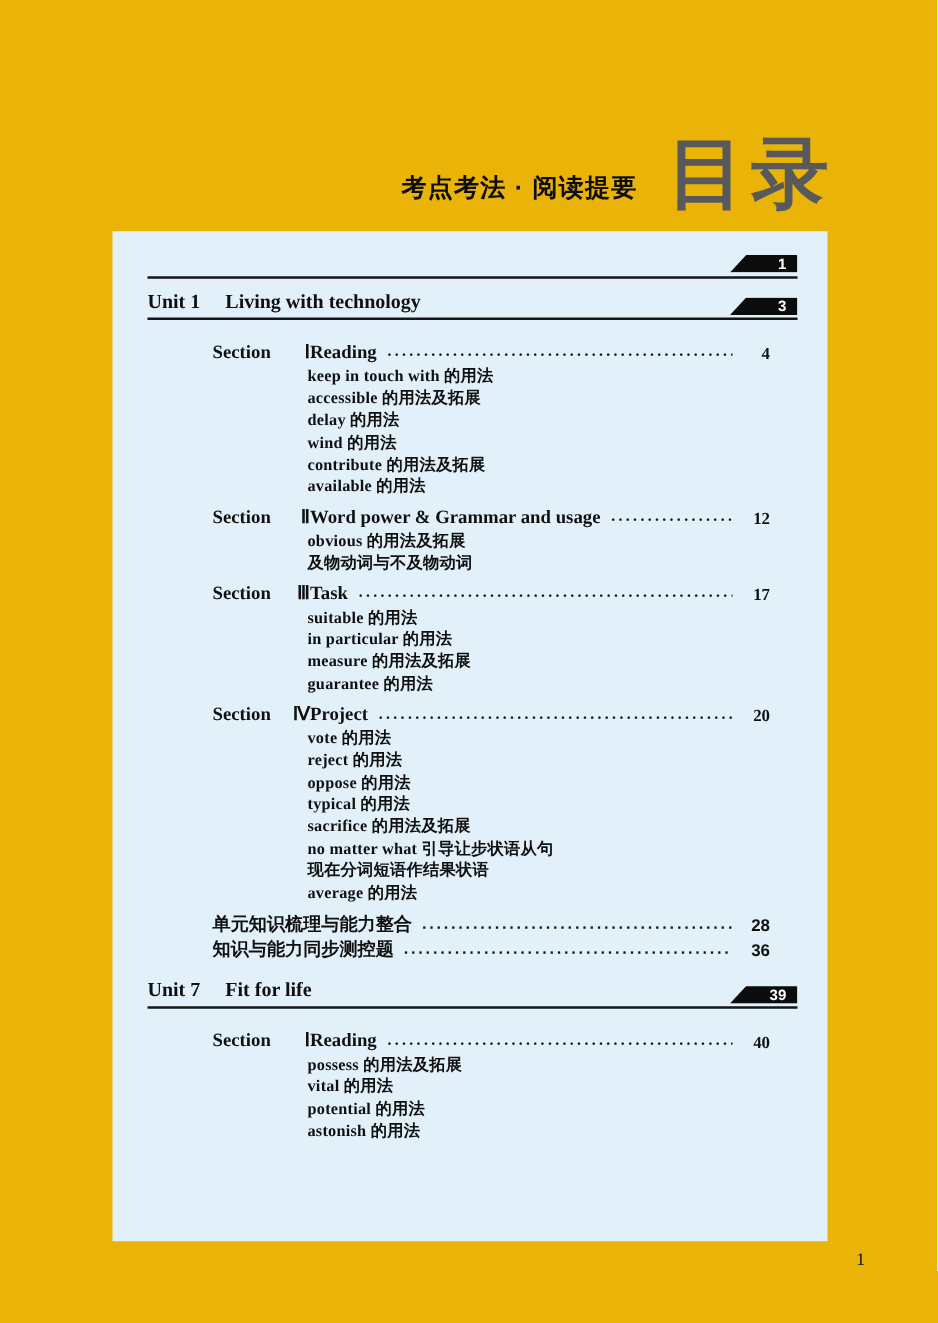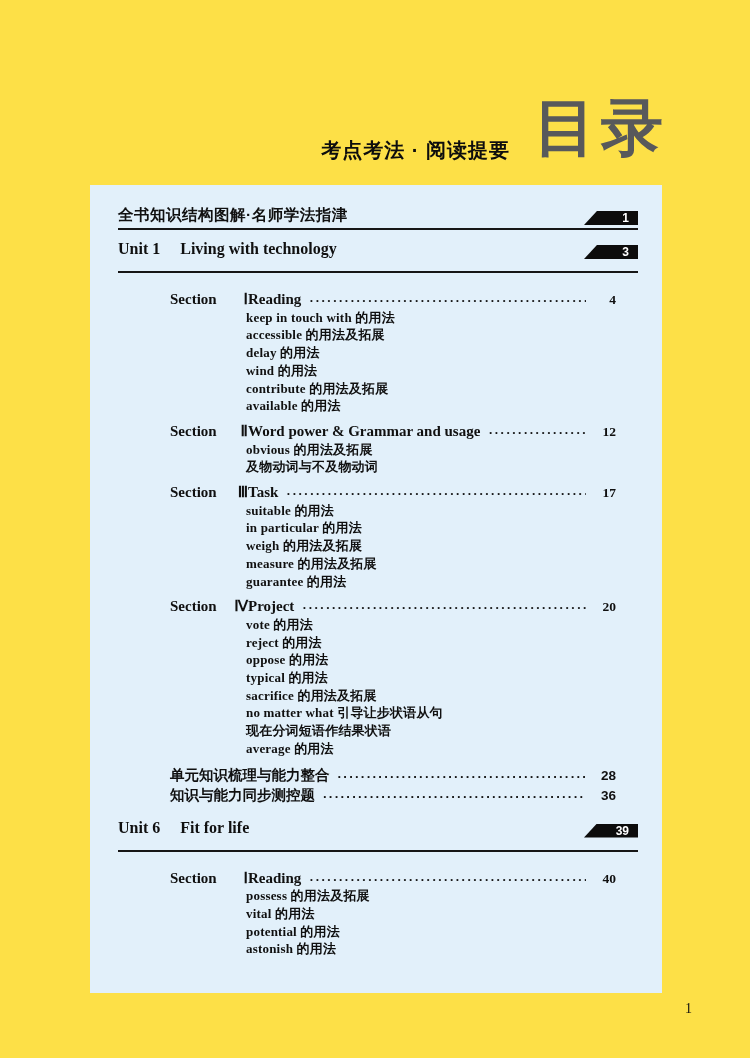--- a/index.html
+++ b/index.html
@@ -1,23 +1,23 @@
 <!DOCTYPE html>
 <html><head>
 <meta charset="utf-8">
 <style>
   html,body{margin:0;padding:0;background:#ffffff;}
-  .page{position:relative;width:750px;height:1058px;background:#fde047;overflow:hidden;
+  .page{position:relative;width:750px;height:1058px;background:#eab308;overflow:hidden;
         font-family:"Liberation Serif",serif;color:#101010;}
 
   
   .eyebrow{position:absolute;top:137px;right:240px;
            font-family:"Liberation Sans",sans-serif;font-weight:bold;
            font-size:20px;letter-spacing:1px;color:#0d0d0d;white-space:nowrap;}
-  .big-title{position:absolute;top:94px;right:82px;
+  .big-title{position:absolute;top:106px;right:82px;
              font-family:Liberation Serif, serif;font-weight:900;
              font-size:62px;line-height:68px;letter-spacing:5px;color:#58595b;white-space:nowrap;}
 
   
   .toc-box{position:absolute;left:90px;top:185px;width:572px;height:808px;
            background:#e2f0fa;box-sizing:border-box;padding:19px 24px 0 28px;}
 
   .rule-row{display:flex;align-items:flex-end;border-bottom:2px solid #161616;position:relative;}
   .front-row{line-height:21px;padding-bottom:3px;}
   .front-label{font-family:"Liberation Sans",sans-serif;font-weight:bold;
@@ -25,21 +25,21 @@
 
   .badge{margin-left:auto;width:54px;height:14px;background:#0c0c0c;flex:none;
          clip-path:polygon(24% 0,100% 0,100% 100%,0 100%);
          display:flex;align-items:center;justify-content:flex-end;
          padding-right:9px;box-sizing:border-box;}
   .badge-num{color:#ffffff;font-family:"Liberation Sans",sans-serif;
              font-weight:bold;font-size:12px;line-height:1;}
 
   .unit-block{margin-top:9px;}
   #toc-units .unit-block + .unit-block{margin-top:13px;}
-  .unit-row{line-height:20px;padding-bottom:12px;justify-content:center;}
+  .unit-row{line-height:20px;padding-bottom:2px;justify-content:center;}
   .unit-label,.unit-title{font-weight:bold;font-size:16px;white-space:nowrap;}
   .unit-title{margin-left:20px;}
 
   .entries > .section-block:first-child{margin-top:18px;}
   .section-block{margin-top:8px;}
 
   .dot-row{display:flex;align-items:flex-end;padding-right:22px;}
   .section-row{margin-left:52px;font-weight:bold;font-size:15px;line-height:17.7px;}
   .sec-label{display:flex;justify-content:space-between;width:78px;flex:none;}
   .sec-title{margin-right:8px;white-space:nowrap;}
@@ -64,21 +64,20 @@
 <body>
 
 <div class="page">
 
   <div class="eyebrow">考点考法 · 阅读提要</div>
   <div class="big-title">目录</div>
 
   <div class="toc-box">
 
     <div class="rule-row front-row">
-      <span class="front-label">全书知识结构图解·名师学法指津</span>
       <span class="badge">
         <span class="badge-num">1</span>
       </span>
     </div>
 
     <div id="toc-units">
         <div class="unit-block">
     <div class="rule-row unit-row">
       <span class="unit-label">Unit 1</span>
       <span class="unit-title">Living with technology</span>
@@ -127,21 +126,20 @@
         <span class="sec-word">Section</span>
         <span class="sec-numeral">Ⅲ</span>
       </span>
       <span class="sec-title">Task</span>
       <span class="leader">··························································································</span>
       <span class="pagenum">17</span>
     </div>
     <div class="subitems">
                 <div class="subitem">suitable 的用法</div>
                 <div class="subitem">in particular 的用法</div>
-                <div class="subitem">weigh 的用法及拓展</div>
                 <div class="subitem">measure 的用法及拓展</div>
                 <div class="subitem">guarantee 的用法</div>
               </div>
   </div>
             <div class="section-block">
     <div class="dot-row section-row">
       <span class="sec-label">
         <span class="sec-word">Section</span>
         <span class="sec-numeral">Ⅳ</span>
       </span>
@@ -167,21 +165,21 @@
   </div>
             <div class="dot-row plain-row">
     <span class="plain-title">知识与能力同步测控题</span>
     <span class="leader">··························································································</span>
     <span class="pagenum">36</span>
   </div>
           </div>
   </div>
         <div class="unit-block">
     <div class="rule-row unit-row">
-      <span class="unit-label">Unit 6</span>
+      <span class="unit-label">Unit 7</span>
       <span class="unit-title">Fit for life</span>
       <span class="badge">
         <span class="badge-num">39</span>
       </span>
     </div>
     <div class="entries">
             <div class="section-block">
     <div class="dot-row section-row">
       <span class="sec-label">
         <span class="sec-word">Section</span>

